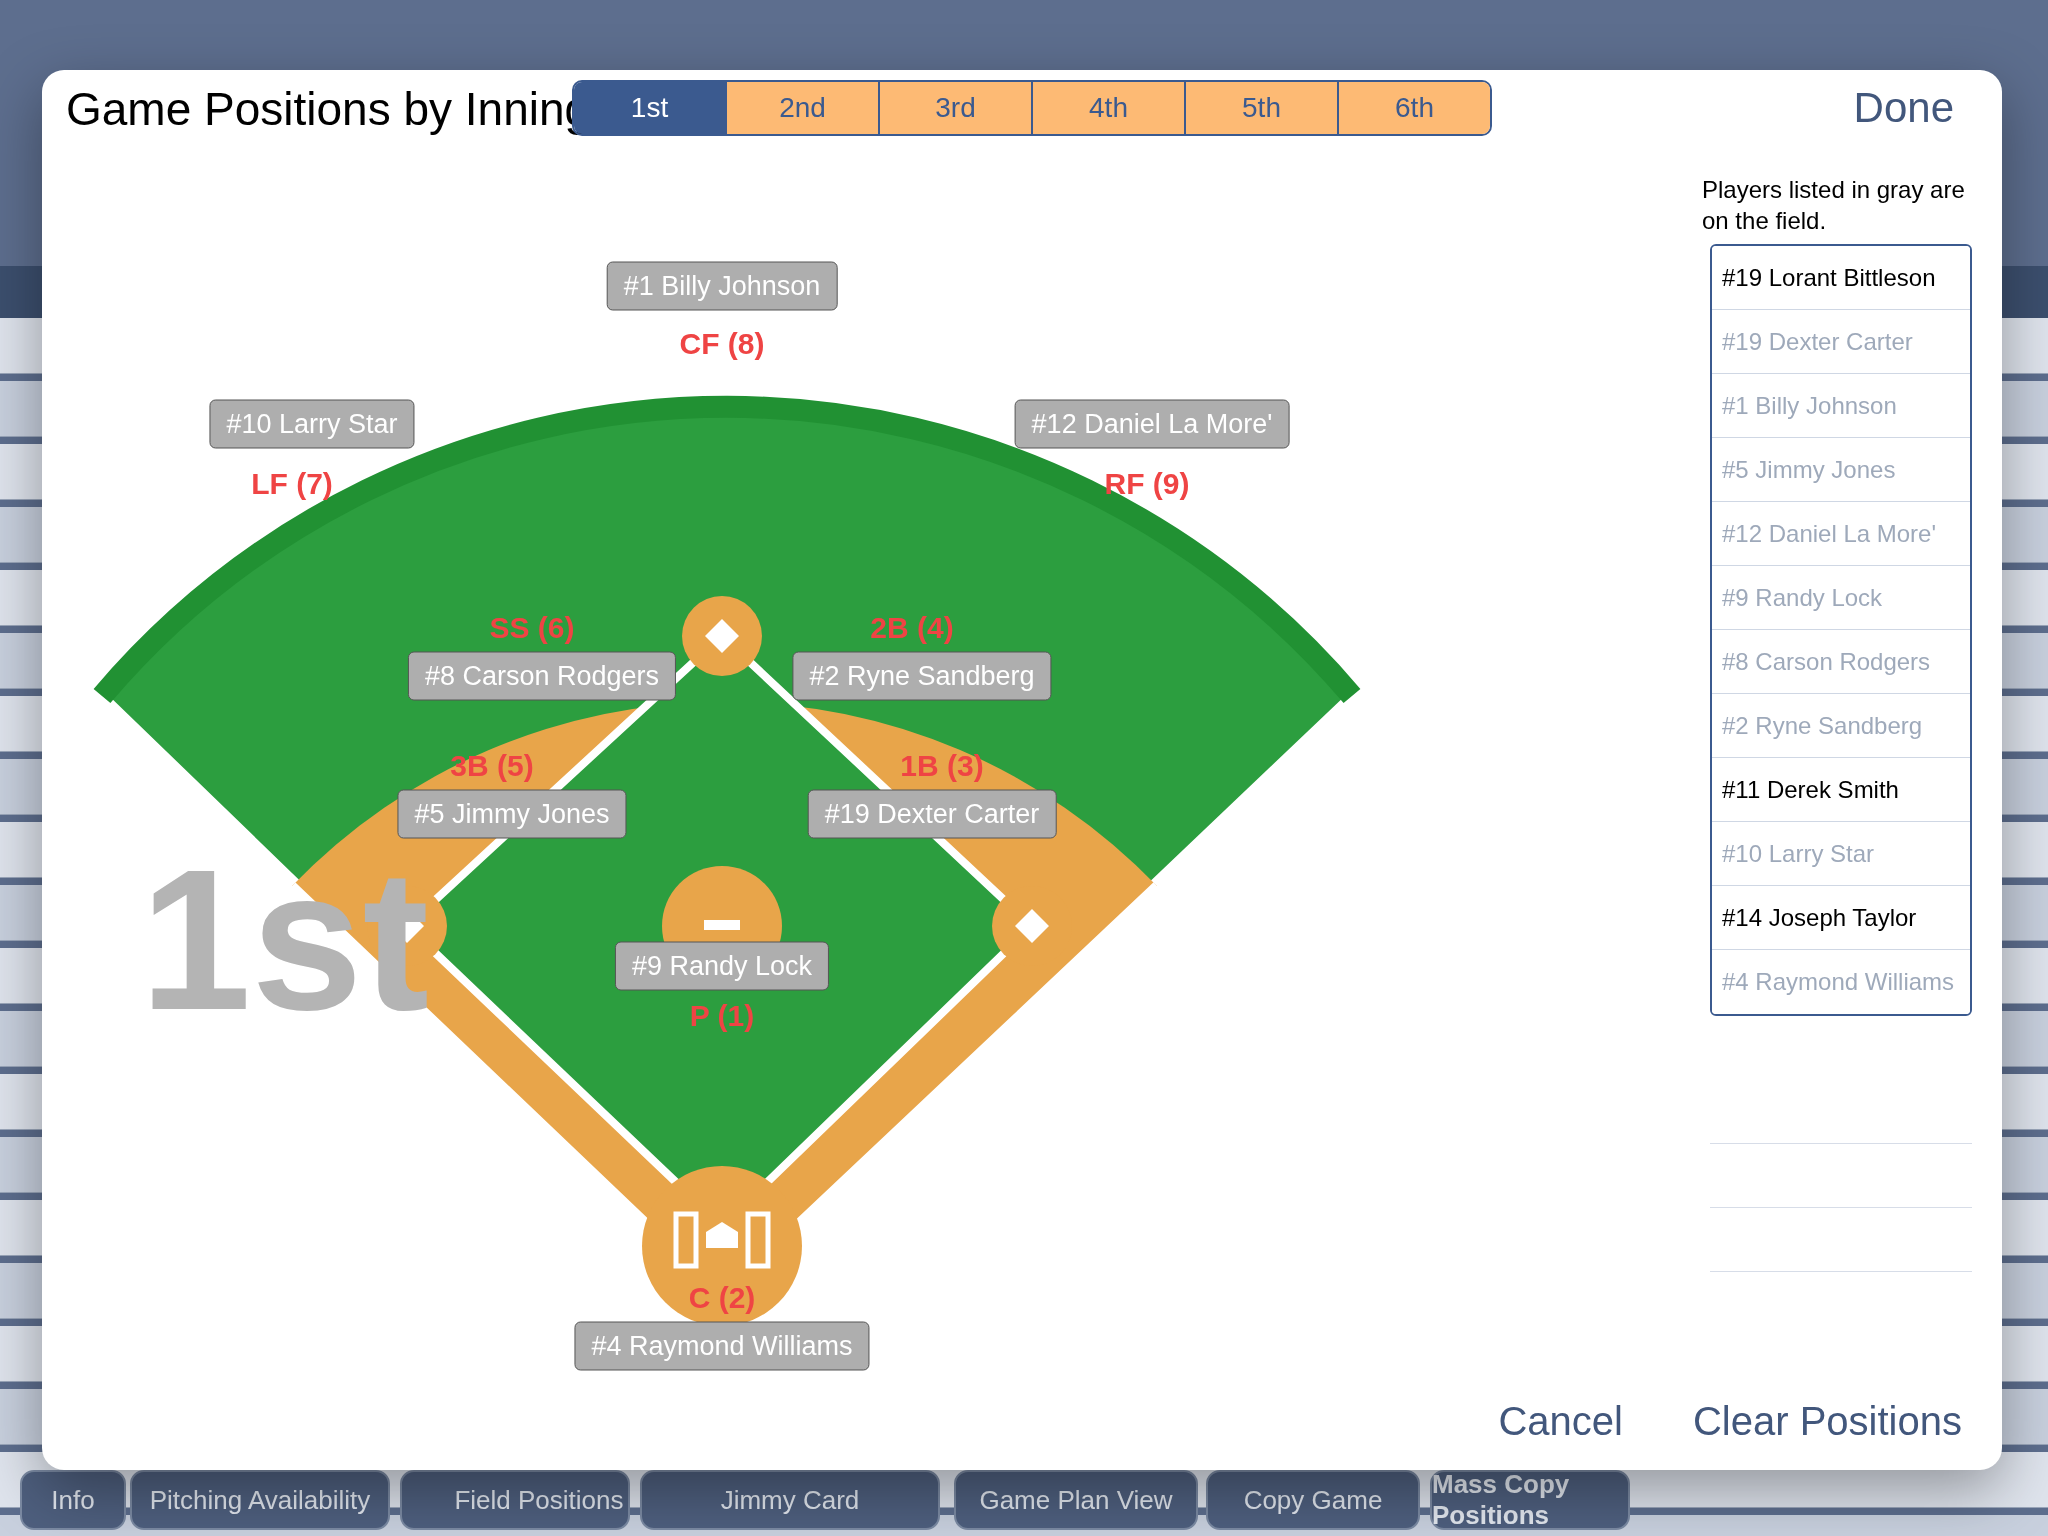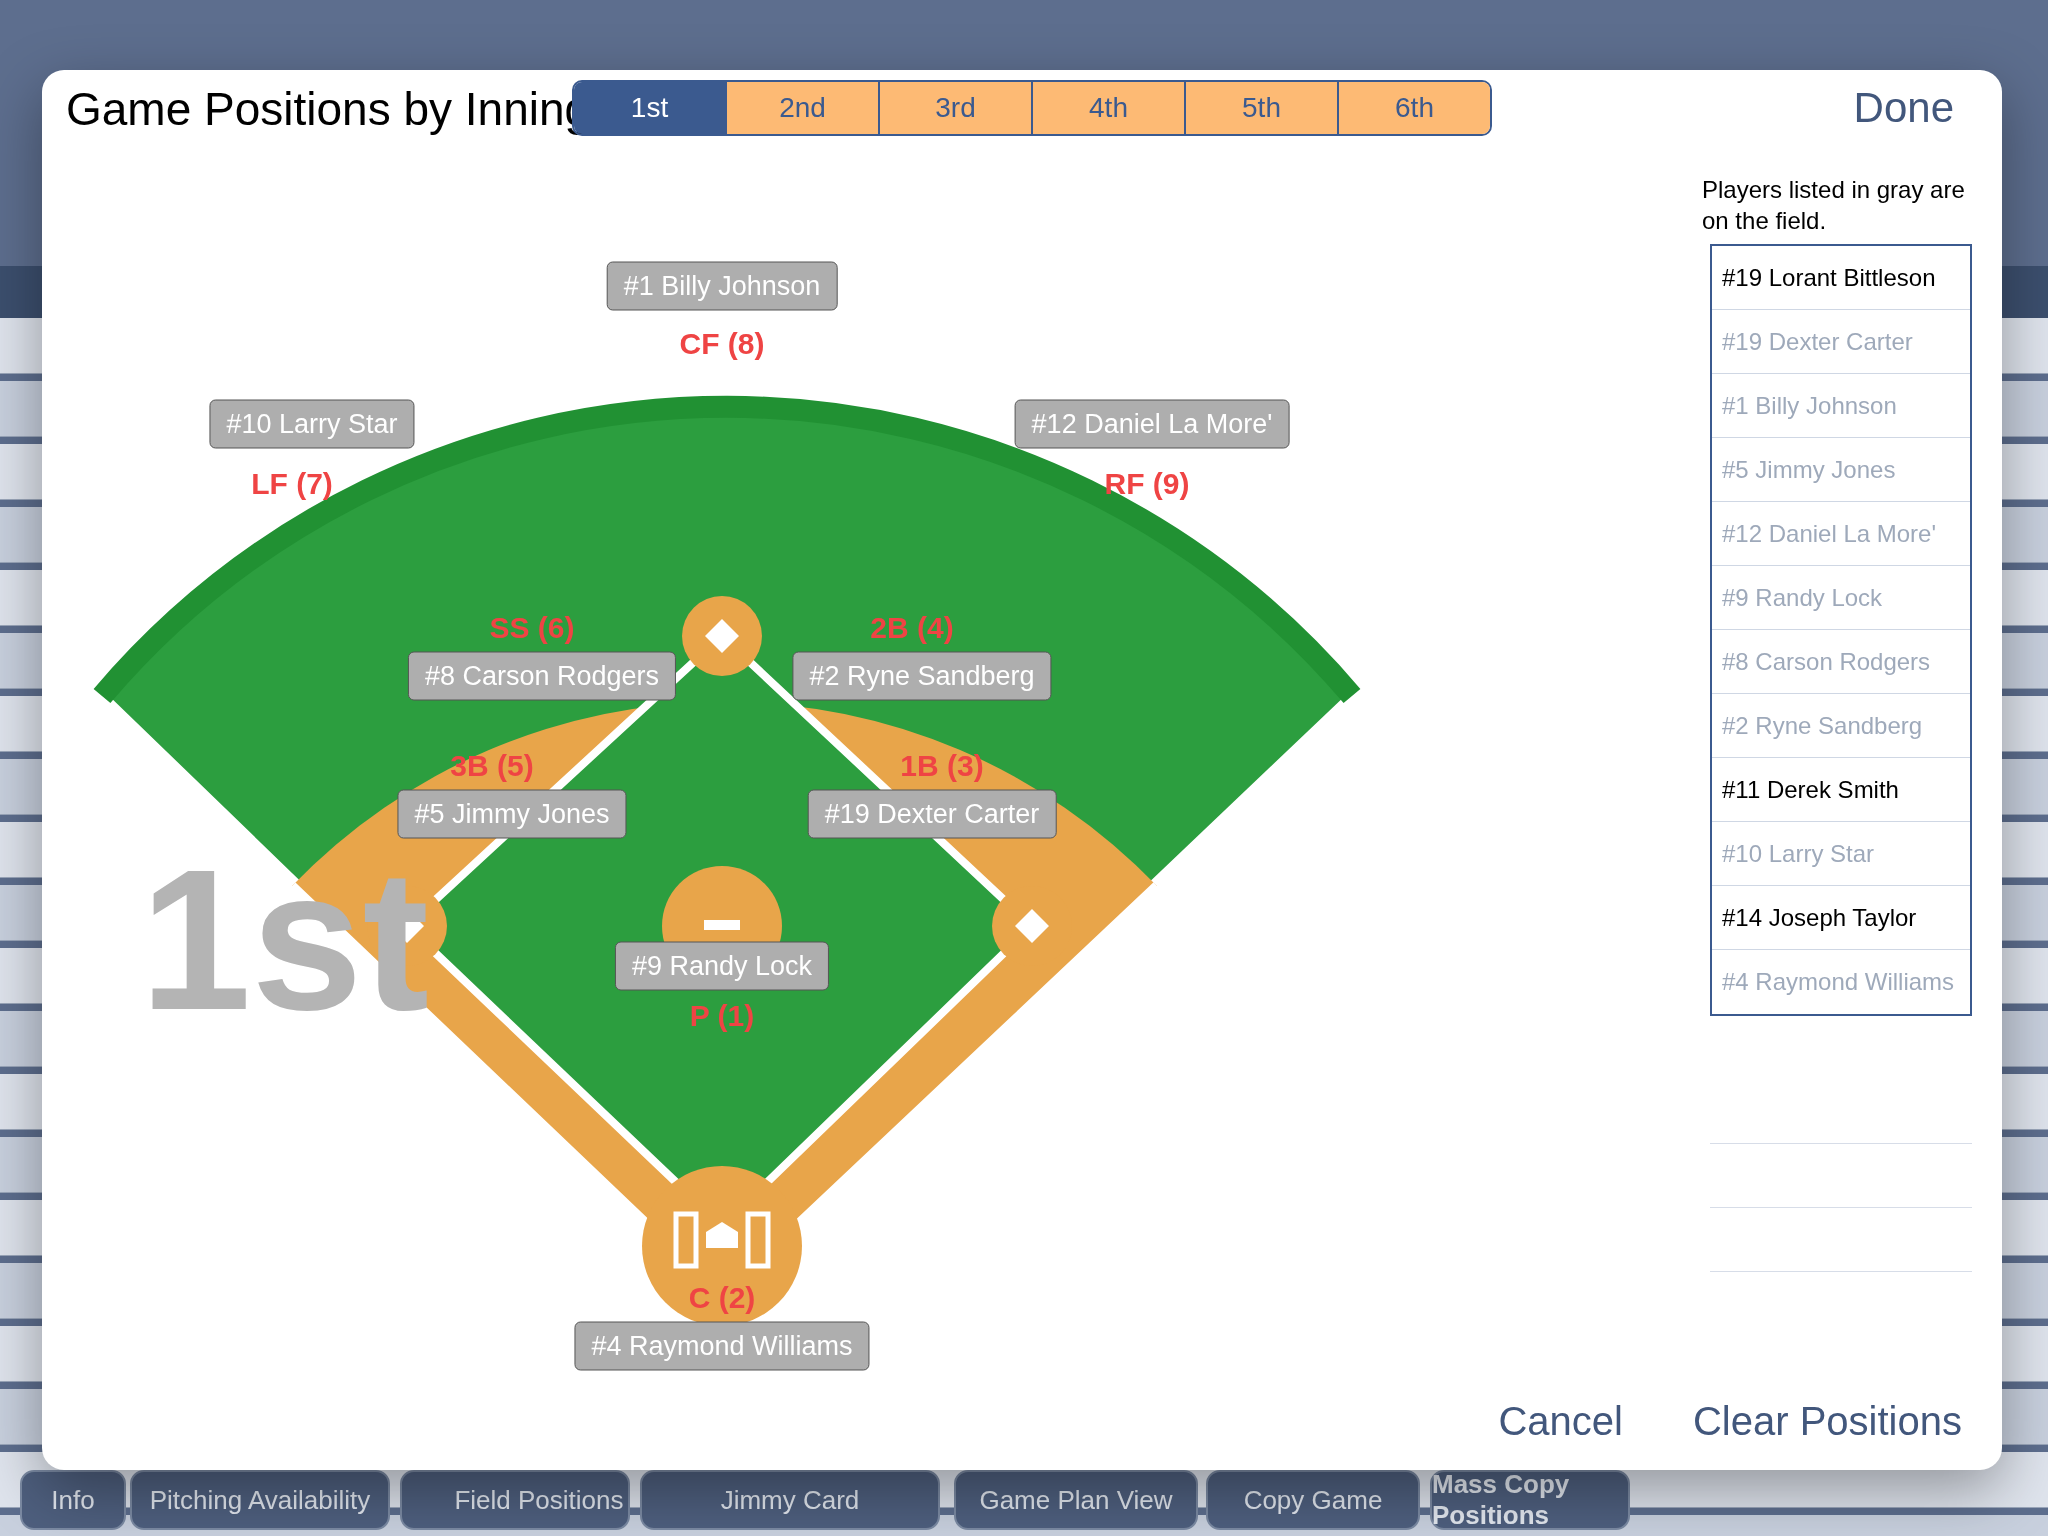--- a/index.html
+++ b/index.html
@@ -67,21 +67,21 @@
   .helper-text {
     position: absolute; right: 30px; top: 104px;
     width: 270px;
     font-size: 24px; color: #000; line-height: 1.3;
   }
 
   .player-list {
     position: absolute; right: 30px; top: 174px;
     width: 262px;
     border: 2px solid #3b5a8f;
-    border-radius: 0;
+    border-radius: 6px;
     overflow: hidden;
   }
   .player-row {
     height: 64px;
     display: flex; align-items: center;
     padding: 0 10px;
     font-size: 24px;
     border-bottom: 1px solid #cfd7e4;
     color: #9ea9ba;
     background: #fff;

